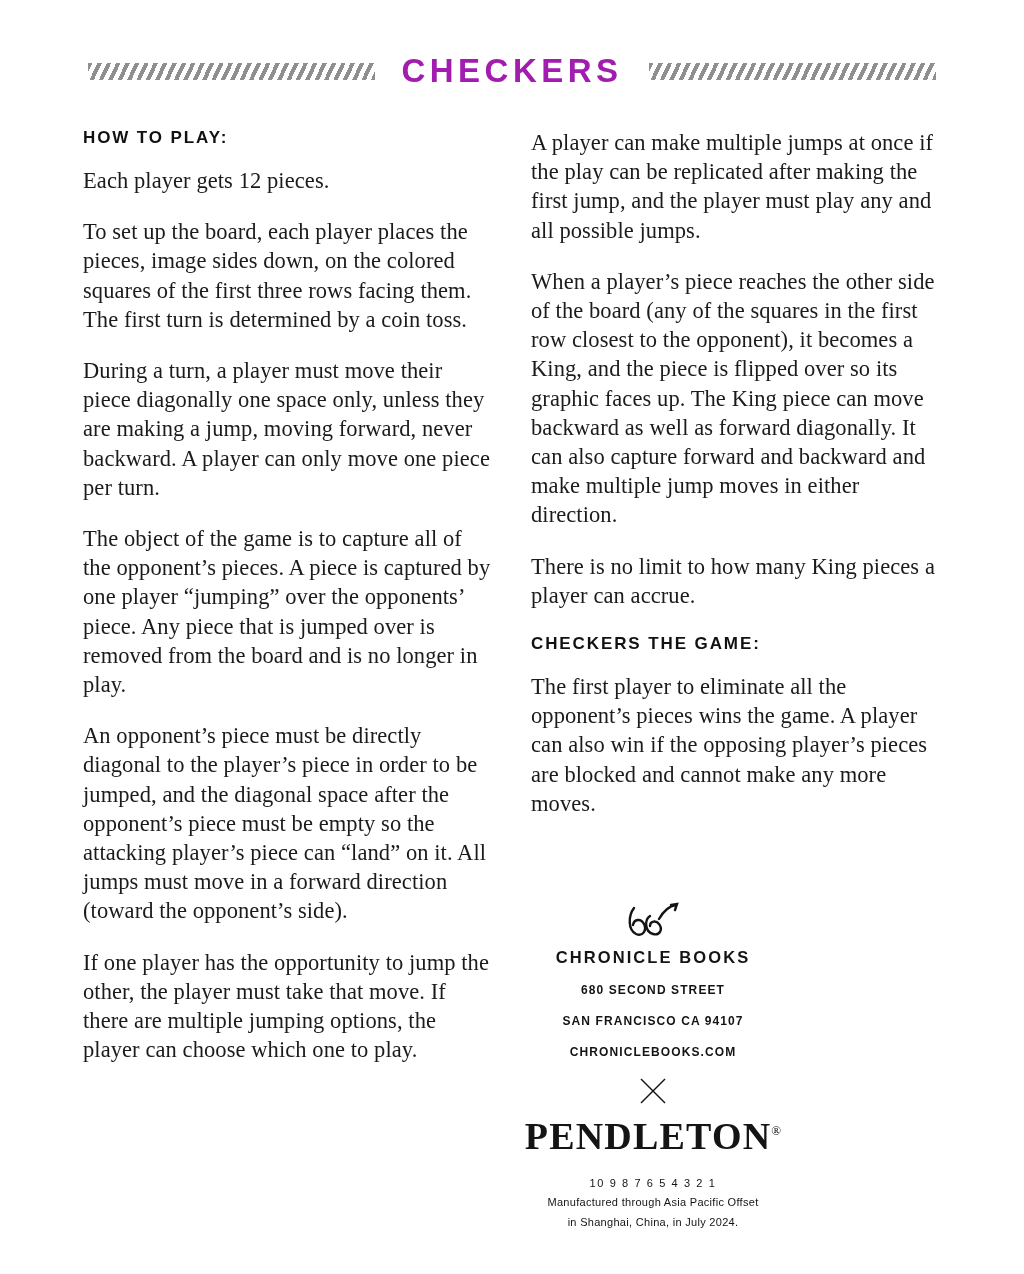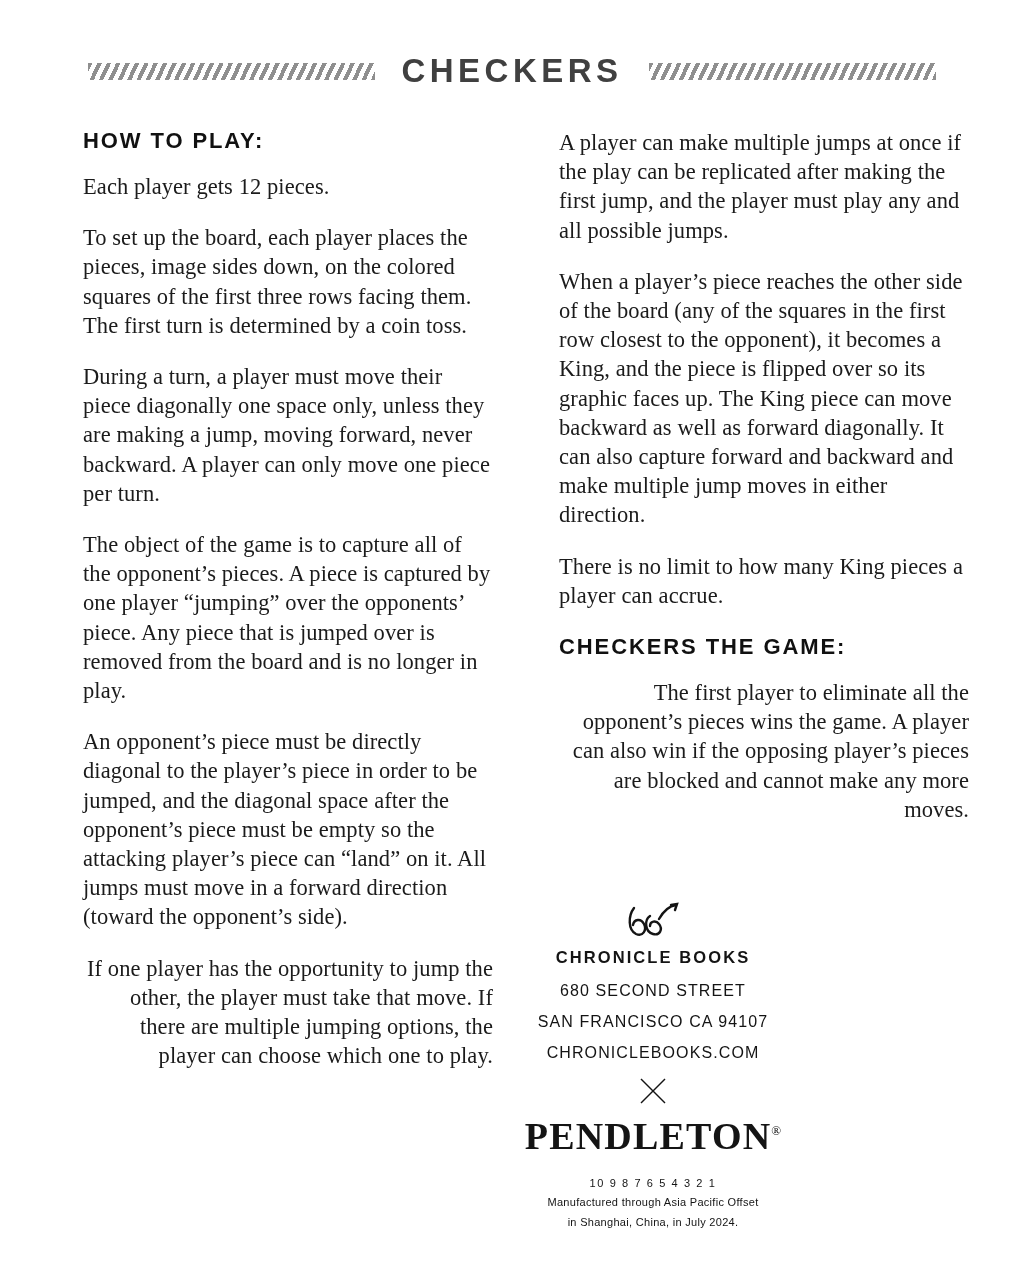--- a/index.html
+++ b/index.html
@@ -43,61 +43,61 @@
       #8f8f8f 4px,
       #ffffff 4px,
       #ffffff 8.5px
     );
   }
   .doc-title {
     font-family: "Liberation Sans", sans-serif;
     font-weight: 700;
     font-size: 33px;
     letter-spacing: 4.5px;
-    color: #404040;
+    color: #a21caf;
     white-space: nowrap;
     padding: 0 4px;
   }
 
   
   .columns {
     position: absolute;
     top: 128px;
     left: 83px;
     right: 83px;
     bottom: 40px;
   }
   .col {
     position: absolute;
     top: 0;
     width: 410px;
   }
   .col-left { left: 0; }
-  .col-right { left: 476px; }
+  .col-right { left: 448px; }
 
   h2.section-head {
     font-family: "Liberation Sans", sans-serif;
     font-weight: 700;
-    font-size: 22px;
+    font-size: 17px;
     letter-spacing: 1.9px;
     color: #111111;
     margin: 0 0 18px 0;
   }
   .col-right h2.section-head {
     margin-top: 24px;
   }
   p.para {
     font-family: "Liberation Serif", serif;
     font-size: 22.5px;
     line-height: 29.2px;
     margin: 0 0 22px 0;
     color: #1b1b1b;
     letter-spacing: 0.08px;
   }
-  p.para:last-child { margin-bottom: 0; text-align: right; }
+  p.para:last-child { margin-bottom: 0; }
 
   
   .colophon {
     position: absolute;
     left: 448px;
     width: 410px;
     bottom: 42px;
     text-align: center;
     font-family: "Liberation Sans", sans-serif;
     color: #141414;
@@ -106,22 +106,22 @@
     display: block;
     margin: 0 auto 6px auto;
   }
   .chronicle-name {
     font-weight: 700;
     font-size: 16.5px;
     letter-spacing: 2.1px;
     margin: 4px 0 4px 0;
   }
   .chronicle-addr {
-    font-weight: 400;
-    font-size: 16px;
+    font-weight: 700;
+    font-size: 12px;
     letter-spacing: 1.1px;
     line-height: 15px;
     margin: 16px;
   }
   .cross {
     display: block;
     margin: 14px auto 8px auto;
   }
   .pendleton {
     font-family: Liberation Serif, serif;

